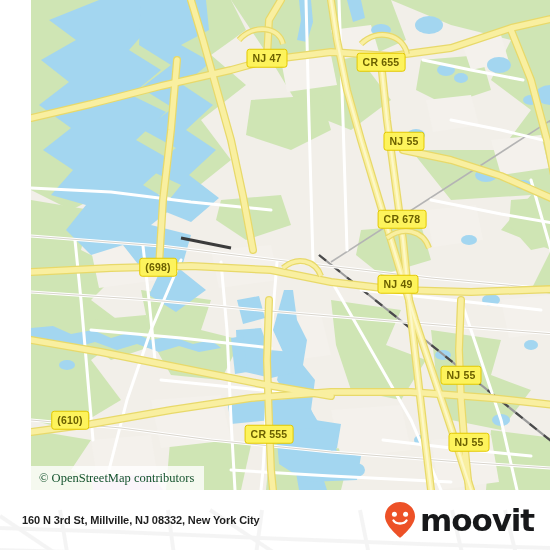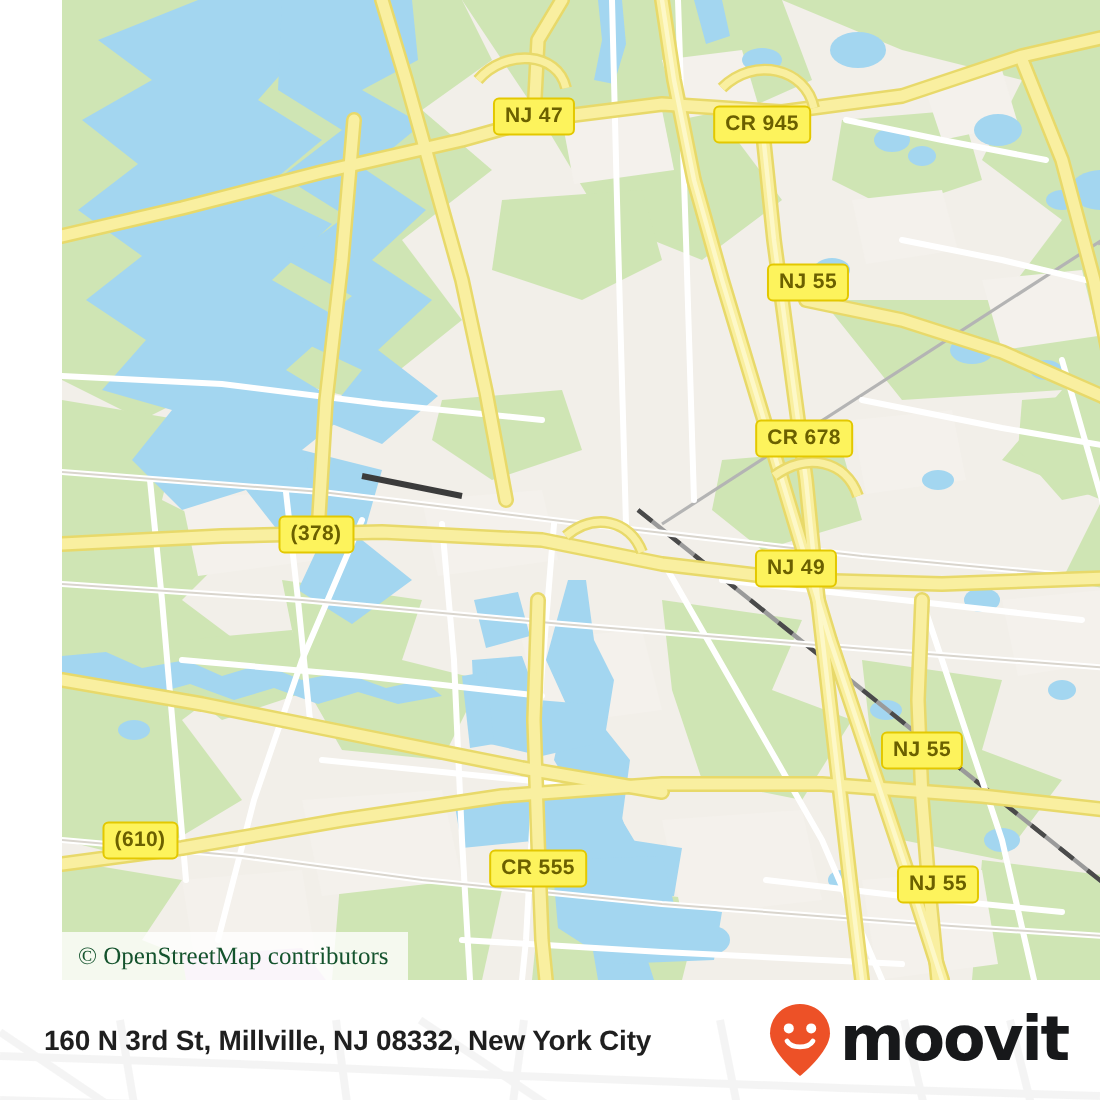--- a/index.html
+++ b/index.html
@@ -139,21 +139,21 @@
     position: relative;
     width: 550px;
     height: 60px;
     display: flex;
     align-items: center;
     justify-content: space-between;
     padding: 0 16px 0 22px;
     box-sizing: border-box;
   }
   .footer-address {
-    font-size: 14px;
+    font-size: 11px;
     font-weight: bold;
     color: #1f1f1f;
     font-family: "Liberation Sans", sans-serif;
     letter-spacing: -.1px;
     white-space: nowrap;
   }
   .brand {
     display: flex;
     align-items: center;
     gap: 3px;
@@ -368,24 +368,24 @@
           <path d="M252,268 C266,256 284,260 290,276"></path>
         </g>
 
         <line x1="150" y1="238" x2="200" y2="248" stroke="#3b3b3b" stroke-width="3"></line>
 
         <path d="M60,478 L120,474 L132,490 L62,490 Z" fill="#e7d3e8"></path>
       </g>
     </svg>
 
     <div class="shield" style="left:236px;top:58px">NJ 47</div>
-    <div class="shield" style="left:350px;top:62px">CR 945</div>
+    <div class="shield" style="left:350px;top:62px">CR 655</div>
     <div class="shield" style="left:373px;top:141px">NJ 55</div>
     <div class="shield" style="left:371px;top:219px">CR 678</div>
-    <div class="shield" style="left:127px;top:267px">(378)</div>
+    <div class="shield" style="left:127px;top:267px">(698)</div>
     <div class="shield" style="left:367px;top:284px">NJ 49</div>
     <div class="shield" style="left:430px;top:375px">NJ 55</div>
     <div class="shield" style="left:39px;top:420px">(610)</div>
     <div class="shield" style="left:238px;top:434px">CR 555</div>
     <div class="shield" style="left:438px;top:442px">NJ 55</div>
 
 
     <div class="attribution">
       <span>© OpenStreetMap contributors</span>
     </div>

